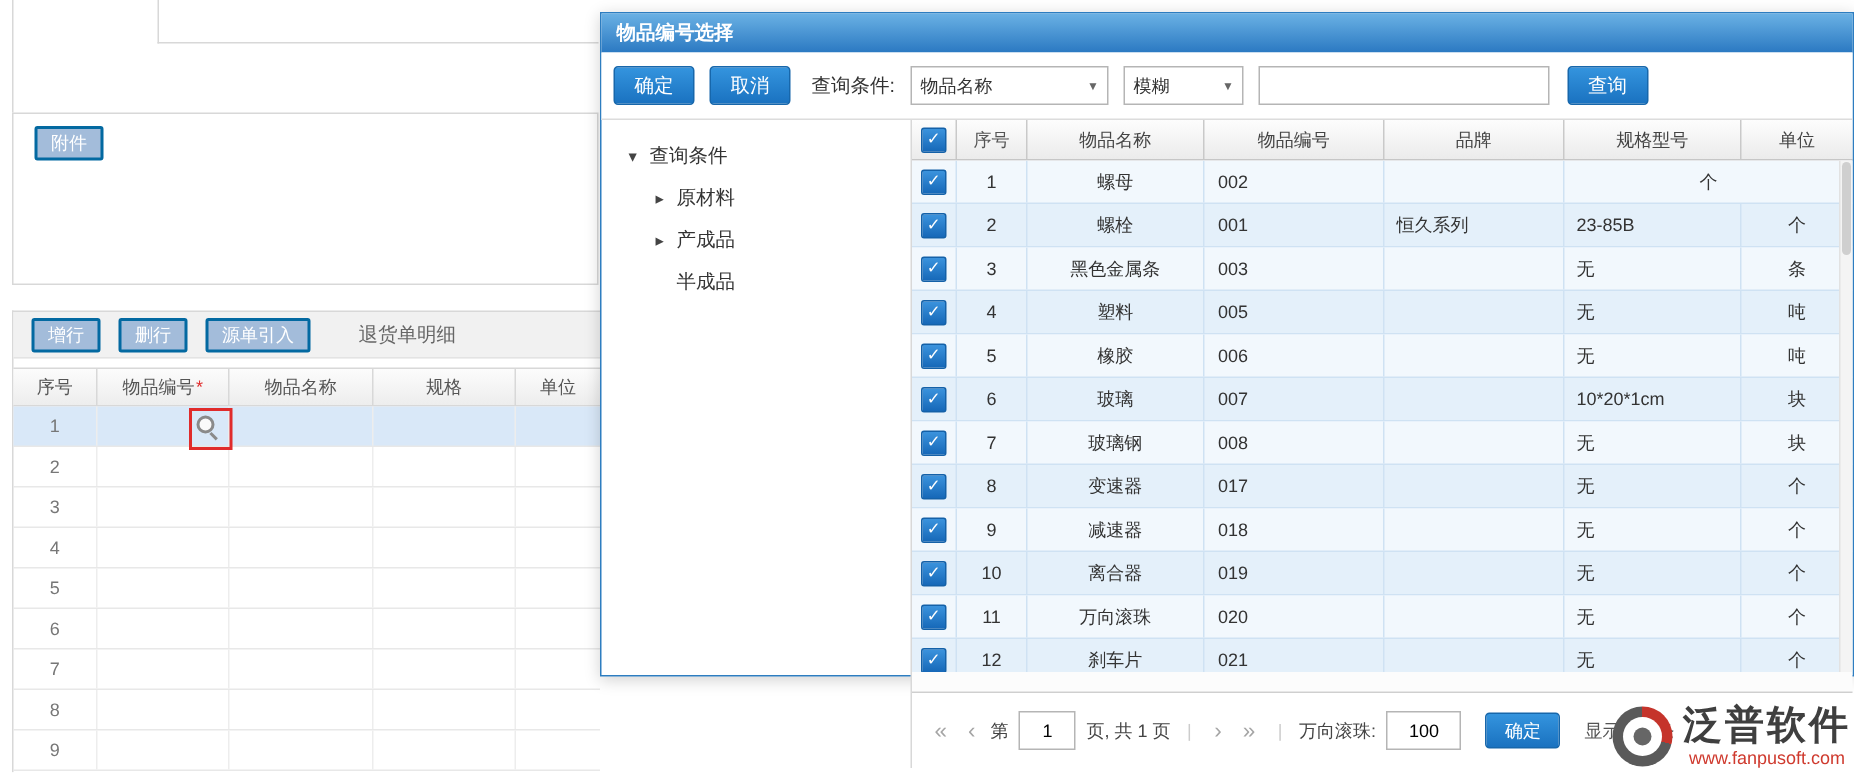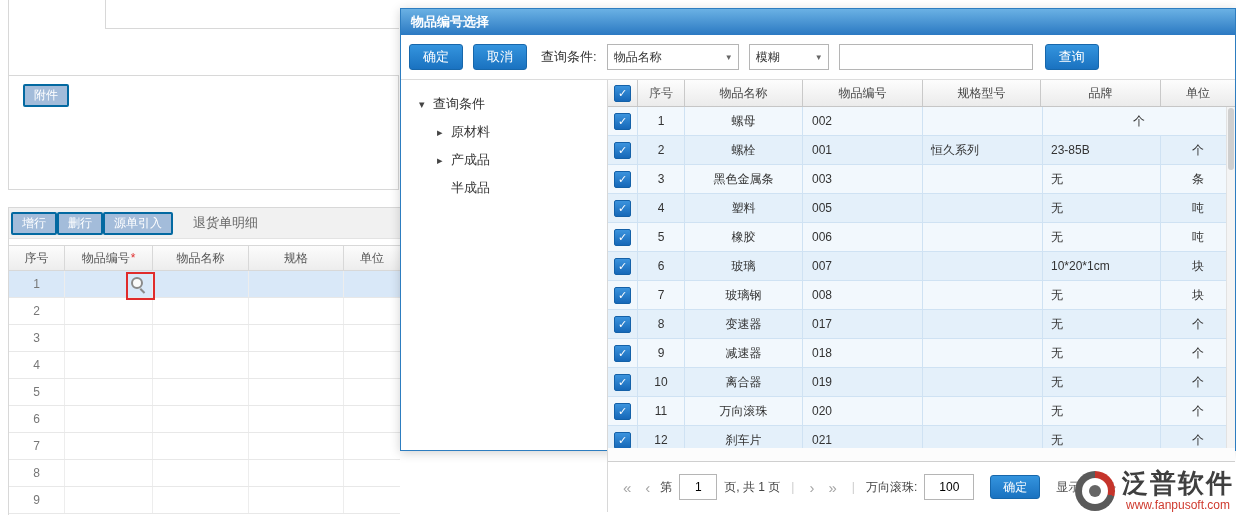--- a/index.html
+++ b/index.html
@@ -16,21 +16,21 @@
   .attach-box{position:absolute;left:8px;top:75px;width:391px;height:115px;
               border:1px solid #d8d8d8;background:#fff;box-sizing:border-box;}
   .bgbtn{background:#a3bcda;border:2px solid #0369a1;color:#fff;height:23px;
          padding:0 9px;font-size:12px;border-radius:2px;font-family:inherit;cursor:pointer;}
   .attach-box .bgbtn{margin:8px 0 0 14px;}
 
   .detail-section{position:absolute;left:8px;top:207px;width:392px;height:308px;
                   border-left:1px solid #d8d8d8;border-top:1px solid #d8d8d8;
                   box-sizing:border-box;background:#fff;}
   .detail-toolbar{height:30px;background:#f1f1f1;border-bottom:1px solid #e3e3e3;
-                  display:flex;align-items:center;gap:0;padding-left:2px;font-family:Liberation Mono, monospace;}
+                  display:flex;align-items:center;gap:12px;padding-left:12px;font-family:Liberation Mono, monospace;}
   .detail-title{color:#666;font-size:13px;margin-left:20px;}
   .bg-table{margin-top:6px;}
   .bg-header{display:flex;height:26px;background:linear-gradient(#fcfcfc,#ededed);
              border-top:1px solid #d8d8d8;border-bottom:1px solid #d8d8d8;color:#555;box-sizing:border-box;}
   .bg-header .bgc{display:flex;align-items:center;justify-content:center;
                   border-right:1px solid #d8d8d8;box-sizing:border-box;}
   .req{color:#e03030;margin-left:1px;}
   .bg-row{display:flex;height:27px;border-bottom:1px solid #e8e8e8;box-sizing:border-box;}
   .bg-row .bgc{display:flex;align-items:center;justify-content:center;
                border-right:1px solid #ededed;box-sizing:border-box;color:#777;}
@@ -254,22 +254,22 @@
       </div>
 
       <div class="grid-area">
         <div class="grid-header">
           <div class="gc c-cb">
               <span class="cb"><span>✓</span></span>
             </div>
           <div class="gc c-no">序号</div>
           <div class="gc c-name">物品名称</div>
           <div class="gc c-code">物品编号</div>
+          <div class="gc c-brand">品牌</div>
           <div class="gc c-spec">规格型号</div>
-          <div class="gc c-brand">品牌</div>
           <div class="gc c-unit">单位</div>
         </div>
 
         <div class="grid-body">
           <div class="grow">
               <div class="gc c-cb">
                 <span class="cb"><span>✓</span></span>
               </div>
               <div class="gc c-no">1</div>
               <div class="gc c-name">螺母</div>

